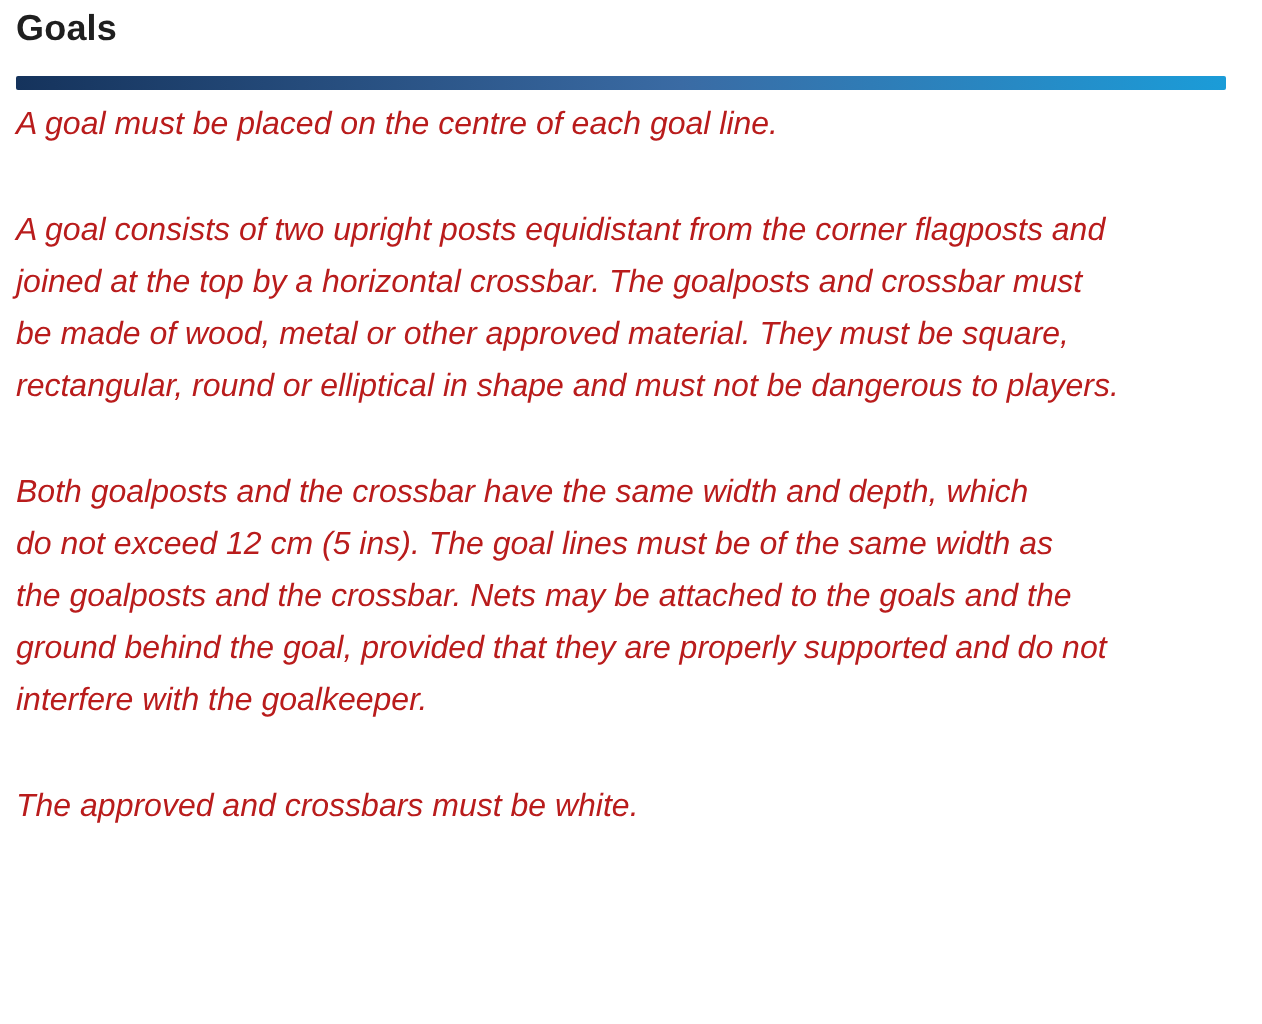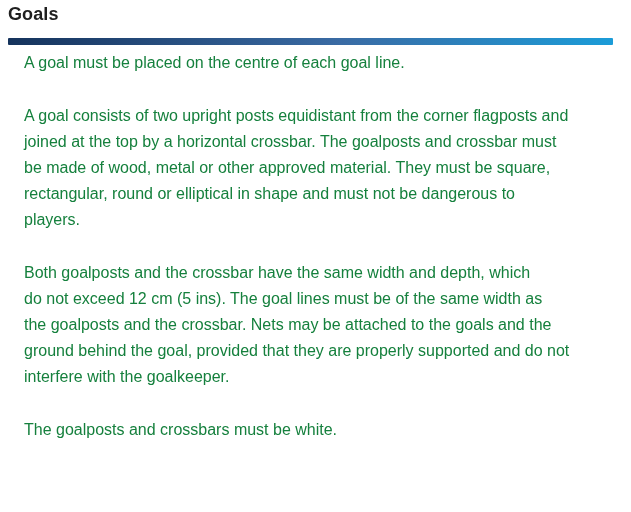--- a/index.html
+++ b/index.html
@@ -28,25 +28,26 @@
   }
   .accent-bar {
     width: 605px;
     height: 7px;
     margin-top: 14px;
     border-radius: 1px;
     
     background: linear-gradient(90deg, #15335c, #3a6ba4 55%, #1b9cd8);
   }
   .body-text p {
-    margin: 0 0 27px 16px;
+    margin: 0 0 27px 0;
     font-size: 16px;
     line-height: 26px;
     white-space: pre-line;
-    color: #15803d;
+    color: #b91c1c;
+    font-style: italic;
   }
   .body-text p:first-child {
     margin-top: 5px;
   }
 </style>
 </head>
 <body>
 
 <div class="page">
 
@@ -58,16 +59,16 @@
     <p>A goal must be placed on the centre of each goal line.</p>
     <p>A goal consists of two upright posts equidistant from the corner flagposts and
 joined at the top by a horizontal crossbar. The goalposts and crossbar must
 be made of wood, metal or other approved material. They must be square,
 rectangular, round or elliptical in shape and must not be dangerous to players.</p>
     <p>Both goalposts and the crossbar have the same width and depth, which
 do not exceed 12 cm (5 ins). The goal lines must be of the same width as
 the goalposts and the crossbar. Nets may be attached to the goals and the
 ground behind the goal, provided that they are properly supported and do not
 interfere with the goalkeeper.</p>
-    <p>The goalposts and crossbars must be white.</p>
+    <p>The approved and crossbars must be white.</p>
   </div>
 
 </div>
 
 </body></html>

